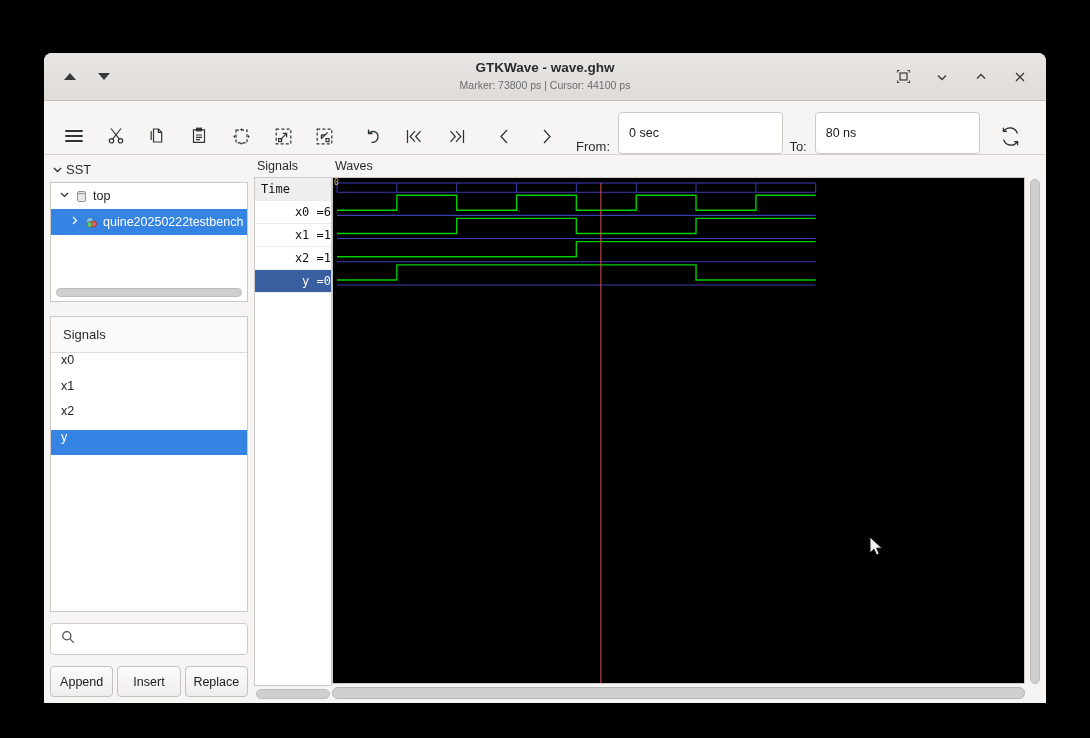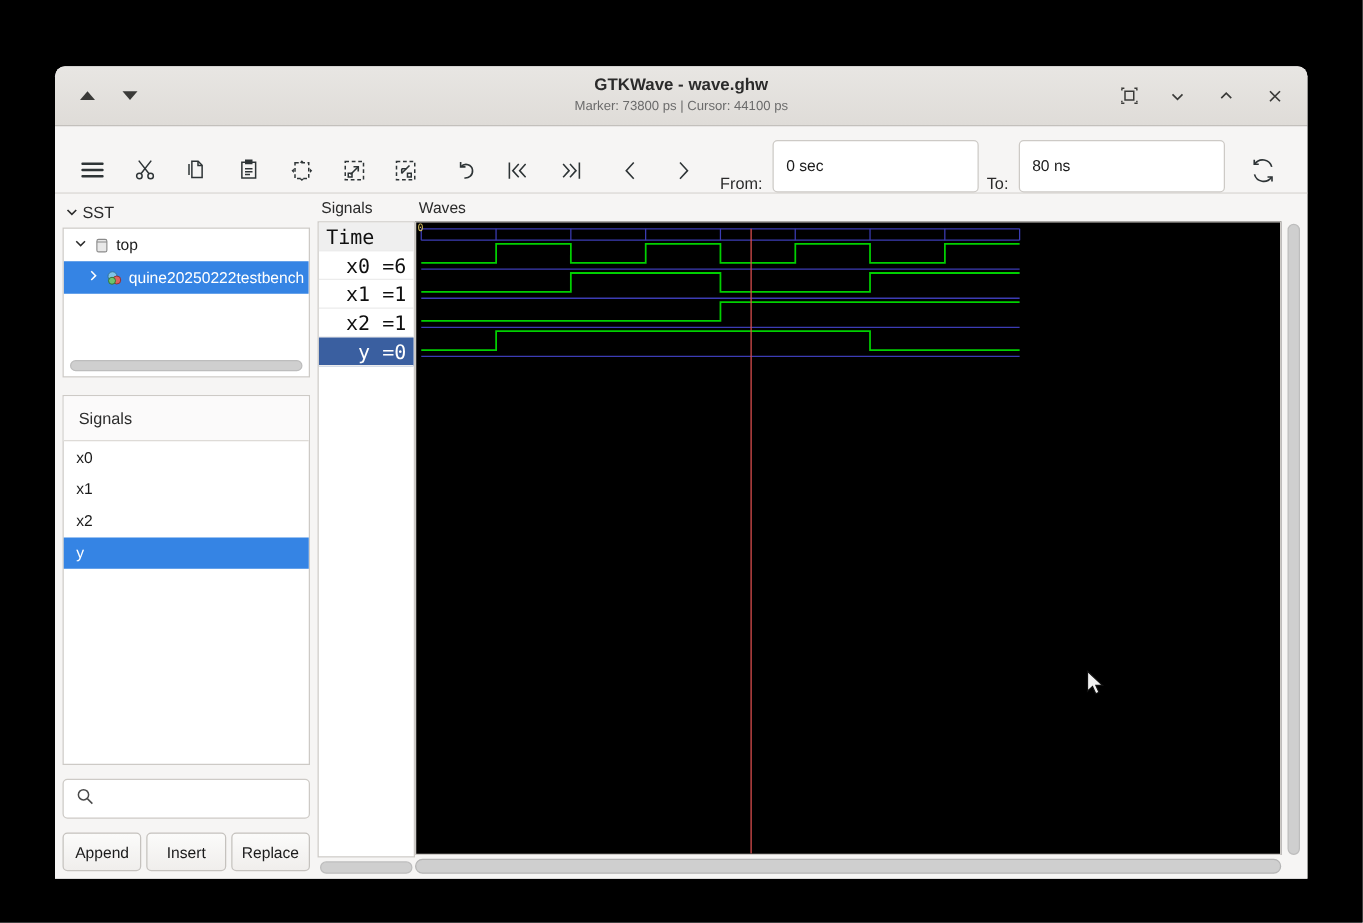--- a/index.html
+++ b/index.html
@@ -109,21 +109,21 @@
     flex: 1; margin-top: 14px; background: #fff;
     border: 1px solid #cdcac6; display: flex; flex-direction: column;
     min-height: 0;
   }
   .sl-header {
     height: 36px; flex: 0 0 36px; display: flex; align-items: center;
     padding-left: 12px; font-size: 13px; color: #2b2b2b;
     border-bottom: 1px solid #dedbd7; background: #fbfafa;
   }
   .sl-item {
-    height: 25.5px; display: flex; align-items: center;
+    height: 25.5px; display: flex; 
     padding-left: 10px; font-size: 12.5px; color: #1b1b1b;
   }
   .sl-item.sel { background: #3584e4; color: #fff; }
   #search-box {
     height: 32px; flex: 0 0 32px; margin-top: 11px;
     background: #fff; border: 1px solid #cdcac6; border-radius: 4px;
     display: flex; align-items: center; padding: 0 10px; gap: 8px;
   }
   #search-input { font-size: 12.5px; color: #9a9a9a; flex: 1; }
   #btnrow { display: flex; gap: 4px; margin-top: 11px; }
@@ -145,23 +145,22 @@
     min-height: 0;
   }
   .col-label { font-size: 12.5px; color: #2b2b2b; height: 18px; padding-left: 3px; }
   #names-box {
     flex: 1; background: #fff; border: 1px solid #cdcac6;
     display: flex; flex-direction: column; min-height: 0; overflow: hidden;
   }
   .nm-row {
     height: 23px; flex: 0 0 23px;
     display: flex; align-items: center; justify-content: flex-end;
-    padding-right: 6px;
     font-family: "DejaVu Sans Mono", "Liberation Mono", monospace;
-    font-size: 16px; color: #101010;
+    font-size: 12px; color: #101010;
     border-bottom: 1px solid #ececec;
   }
   .nm-row.time { justify-content: flex-start; padding-left: 6px; background: #efefef; }
   .nm-row.sel { background: #3a5fa0; color: #fff; }
   .nm-fill { flex: 1; }
   .names-hscroll {
     height: 10px; flex: 0 0 10px; margin: 3px 2px 0 2px;
     background: #cfcfcf; border-radius: 5px; border: 1px solid #bdbdbd;
   }
 

